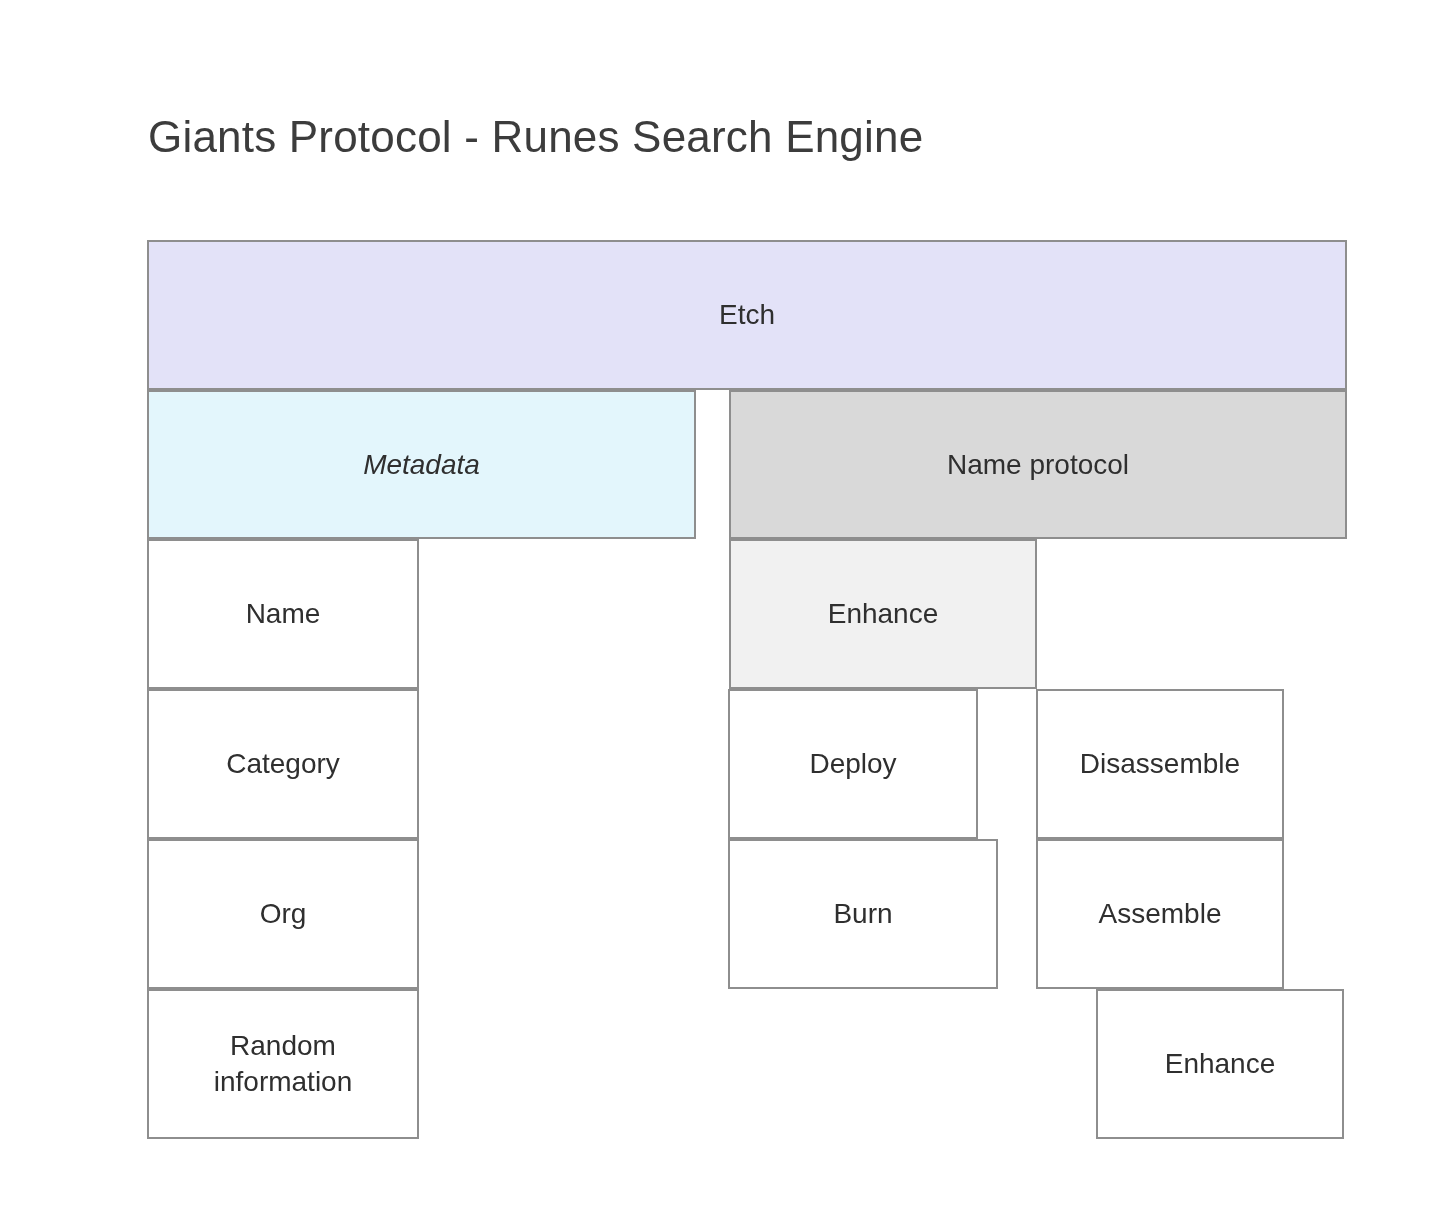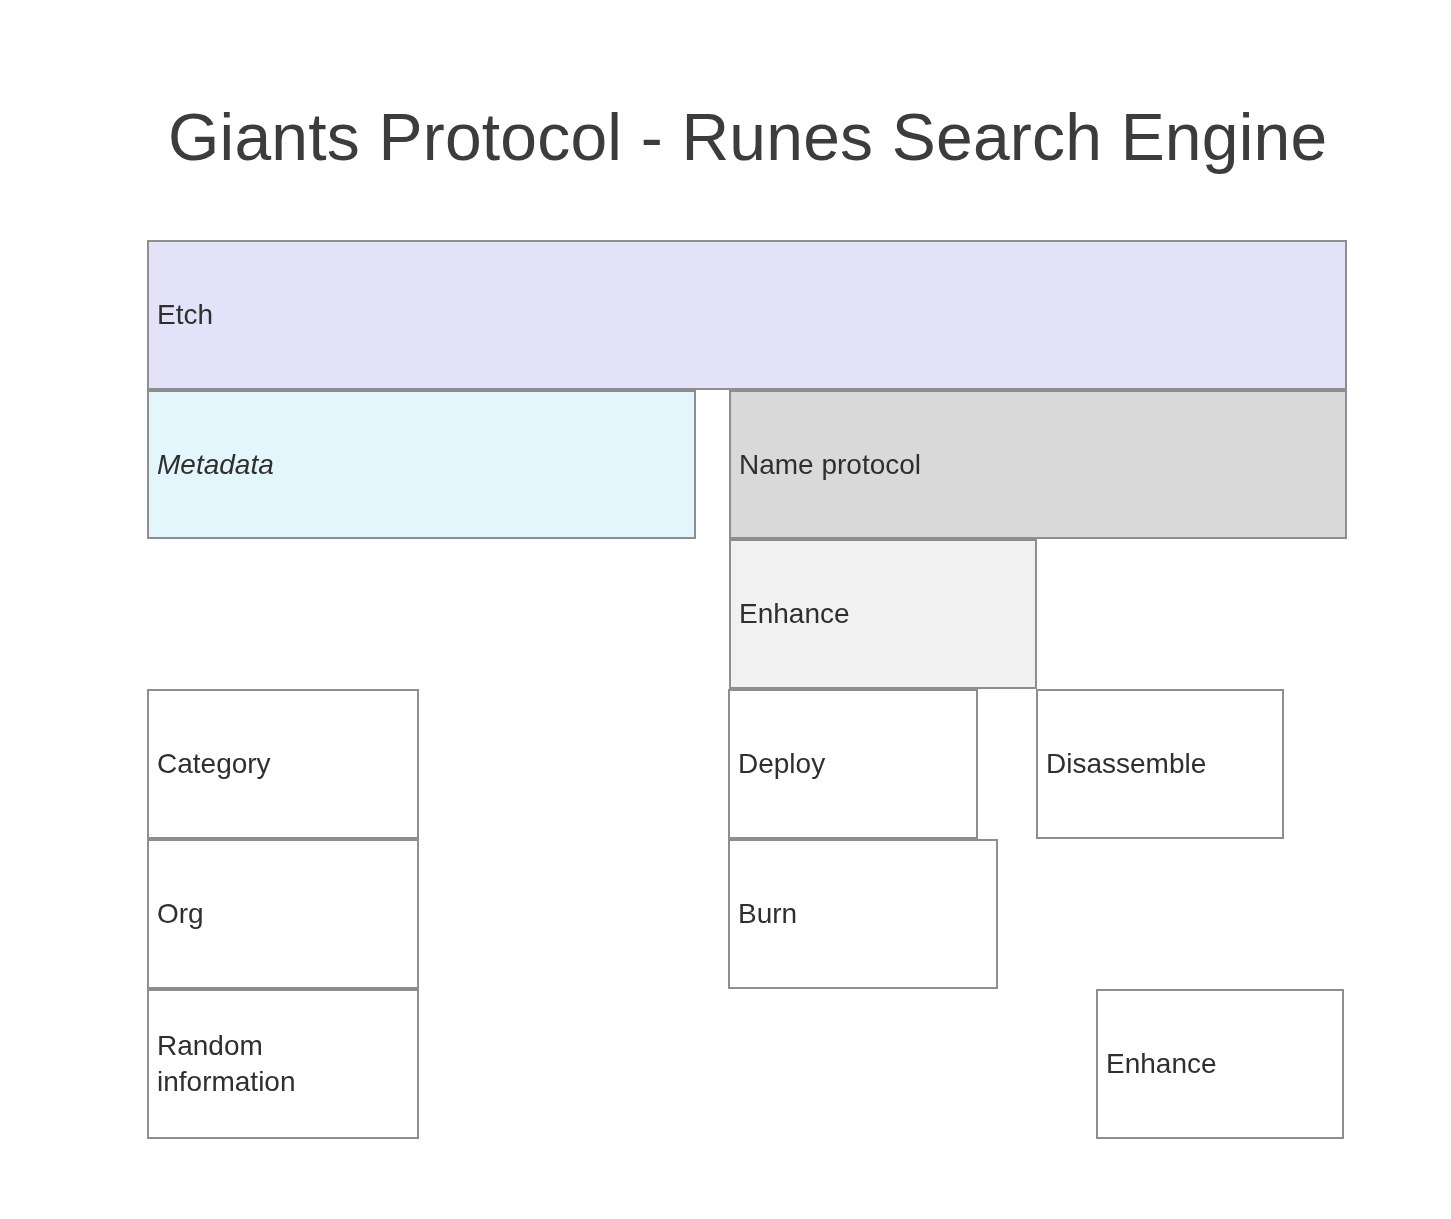--- a/index.html
+++ b/index.html
@@ -20,36 +20,36 @@
     left: 0;
     top: 0;
     width: 1451px;
     height: 1219px;
   }
 
   .page-title {
     position: absolute;
     left: 148px;
     top: 96px;
-    font-size: 66px;
+    font-size: 44px;
     line-height: 82px;
     color: #3c3c3c;
     letter-spacing: 0.2px;
     white-space: nowrap;
     font-weight: 400;
-    margin-left: 20px;
   }
 
   .node {
     position: absolute;
     box-sizing: border-box;
     border: 2px solid #8e8e8e;
     display: flex;
     align-items: center;
     justify-content: center;
+    text-align: center;
     color: #2f2f2f;
     font-size: 28px;
     line-height: 36px;
     padding: 7px 8px;
     background: #ffffff;
   }
 
   .node .node-label {
     display: block;
     width: 100%;
@@ -101,20 +101,23 @@
   </div>
 
   <div class="node lvl-metadata" id="node-metadata">
     <span class="node-label">Metadata</span>
   </div>
 
   <div class="node lvl-metaproto" id="node-meta-protocol">
     <span class="node-label">Name protocol</span>
   </div>
 
+  <div class="node lvl-leaf" id="node-name">
+    <span class="node-label">Name</span>
+  </div>
 
   <div class="node lvl-sub" id="node-standard">
     <span class="node-label">Enhance</span>
   </div>
 
 
   <div class="node lvl-leaf" id="node-category">
     <span class="node-label">Category</span>
   </div>
 
@@ -127,20 +130,23 @@
   </div>
 
   <div class="node lvl-leaf" id="node-org">
     <span class="node-label">Org</span>
   </div>
 
   <div class="node lvl-leaf" id="node-burn">
     <span class="node-label">Burn</span>
   </div>
 
+  <div class="node lvl-leaf" id="node-assemble">
+    <span class="node-label">Assemble</span>
+  </div>
 
   <div class="node lvl-leaf" id="node-random">
     <span class="node-label">Random
 information</span>
   </div>
 
   <div class="node lvl-leaf" id="node-enhance">
     <span class="node-label">Enhance</span>
   </div>
 

